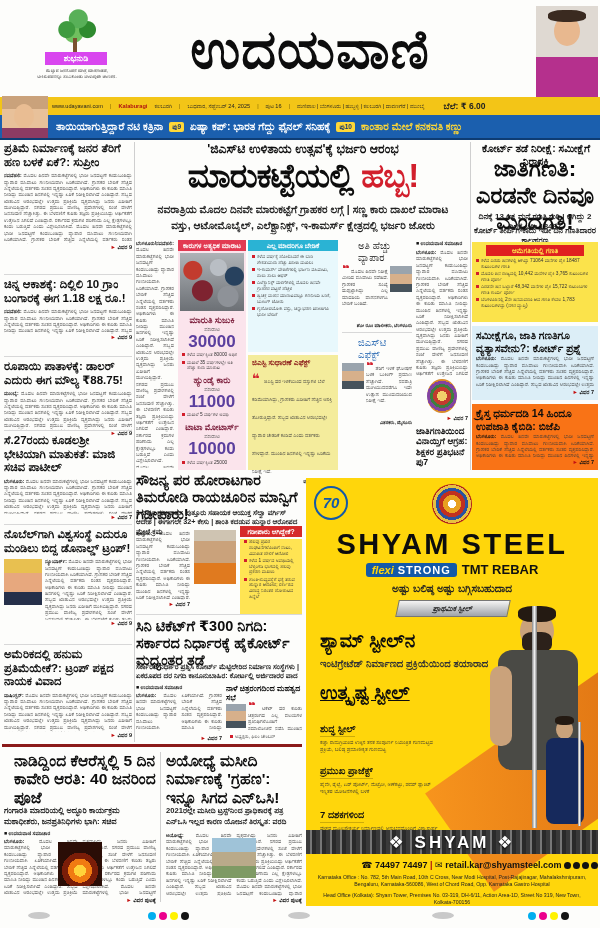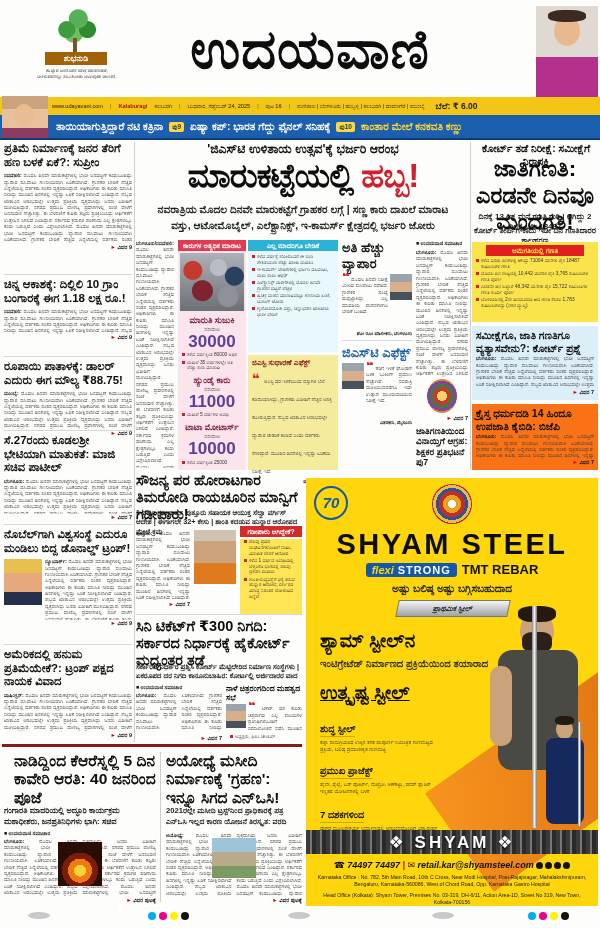--- a/index.html
+++ b/index.html
@@ -8,32 +8,32 @@
   .abs{position:absolute;}
   
   .mast-title{font-size:54px;font-weight:bold;letter-spacing:1px;color:#0d0d0d;line-height:1;}
   .mast-tag{font-size:11px;font-weight:bold;color:#8b1a1a;}
   .tree-crown{position:absolute;width:46px;height:36px;left:8px;top:2px;
     background:radial-gradient(circle at 30% 60%,#3f9b3f 0 8px,transparent 9px),
                radial-gradient(circle at 55% 30%,#58b058 0 9px,transparent 10px),
                radial-gradient(circle at 75% 60%,#2f8b2f 0 8px,transparent 9px),
                radial-gradient(circle at 45% 70%,#6fbf5f 0 9px,transparent 10px);}
   .tree-trunk{position:absolute;left:28px;top:32px;width:4px;height:14px;background:#7a5230;}
-  .logo-label{position:absolute;left:0;top:46px;width:62px;height:13px;background:#a16207;color:#fff;
+  .logo-label{position:absolute;left:0;top:46px;width:62px;height:13px;background:#d946ef;color:#fff;
     font-size:8px;font-weight:bold;text-align:center;line-height:13px;}
   .logo-motto{position:absolute;left:-8px;top:62px;width:80px;font-size:4.6px;line-height:1.3;text-align:center;color:#333;}
   .ph{background:#b9b2a8;overflow:hidden;}
   .promo-right{background:linear-gradient(180deg,#dfd9d2 0 55%,#b5308d 55% 100%);}
   .promo-right .face,.facec{position:absolute;border-radius:50%;background:#e8b88f;}
   .katrina{background:linear-gradient(180deg,#caa27b 0 30%,#e8c19a 30% 75%,#8d3b63 75%);}
   
   .infobar{background:#f3c517;display:flex;align-items:center;gap:7px;padding-left:52px;font-size:5.6px;color:#222;}
   .infobar .sep{color:#7a6200;}
   .infobar .red{color:#b01212;font-weight:bold;}
-  .infobar .price{font-size:8.5px;font-weight:bold;margin-left:4px;}
+  .infobar .price{font-size:8.5px;font-weight:bold;margin-left:12px;}
   .teaserbar{background:#1b5fae;display:flex;align-items:center;gap:6px;padding-left:56px;color:#fff;}
   .teaser{font-size:10.5px;font-weight:bold;white-space:nowrap;}
   .teaser.yel{color:#ffd837;}
   .pgchip{background:#ffd837;color:#15356e;font-size:6.5px;font-weight:bold;border-radius:2px;padding:1px 3px;}
   
   .kick{font-weight:bold;color:#0d0d0d;}
   .hl{font-weight:bold;color:#0d0d0d;line-height:1.18;margin:0;}
   .red{color:#d21f2c;}
   .bt{font-size:5px;line-height:1.28;color:#3a3a3a;text-align:justify;margin:0;overflow:hidden;}
   .bt .city{font-weight:bold;color:#111;}
@@ -50,21 +50,21 @@
   .pinkbox .boxhead{background:#e23a52;}
   .cyanbox{background:#e8f8fc;}
   .cyanbox .boxhead{background:#2ab3d4;}
   .gstbox{background:#f4ec9c;}
   .gstbox h4{margin:3px 4px 1px;font-size:7.5px;color:#8b1a1a;}
   .brand{font-size:8.5px;font-weight:bold;color:#7c1f3c;text-align:center;margin-top:4px;}
   .brand-sub{font-size:5.5px;color:#555;text-align:center;}
   .brand-val{font-size:17px;font-weight:bold;color:#5b3f9e;text-align:center;line-height:1.05;}
   .note{display:flex;gap:2px;font-size:4.8px;color:#333;margin:1.5px 4px 0;line-height:1.2;text-align:left;}
   .sq{flex:0 0 3px;width:3px;height:3px;background:#d21f2c;margin-top:1px;}
-  .quoteblk .ttl{font-size:13px;font-weight:bold;margin:0 0 1px;}
+  .quoteblk .ttl{font-size:10px;font-weight:normal;margin:0 16px 1px;}
   .quoteblk .ttl.blue{color:#1b5fae;}
   .portrait{background:linear-gradient(180deg,#9aa4ad 0 30%,#d7b08b 30% 70%,#47535c 70%);}
   .qmark{color:#d21f2c;font-size:13px;font-weight:bold;line-height:8px;}
   .attrib{font-size:4.8px;font-weight:bold;text-align:right;color:#222;}
   .slowbox{background:#fbe34b;}
   .slowhead{background:#e02020;color:#ffe34b;font-weight:bold;font-size:7px;text-align:center;height:11px;line-height:11px;margin:3px 14px 2px;}
   .bluebox{background:#dceef7;}
   .yelbox{background:#f97316;}
   .bluebox h4,.yelbox h4{margin:3px 4px 1px;font-size:10.5px;line-height:1.2;font-weight:bold;color:#0d0d0d;}
   .redbox-head{background:#d62a2a;color:#fff;font-size:6.8px;font-weight:bold;text-align:center;height:11px;line-height:11px;}
@@ -85,21 +85,21 @@
   .ad-tagkn{font-size:10.5px;font-weight:bold;text-align:center;color:#222;}
   .ribbon{background:linear-gradient(180deg,#f4f4f4,#9fa3a8);color:#222;font-size:7.5px;font-weight:bold;
     text-align:center;line-height:15px;height:15px;transform:skewX(-12deg);border:1px solid #777;}
   .ad-big{font-size:19px;font-weight:bold;color:#0d0d0d;}
   .ad-mid{font-size:10px;font-weight:bold;color:#333;}
   .ad-sec-t{font-size:9.5px;font-weight:bold;color:#111;border-bottom:1px solid #00000033;display:inline-block;padding-bottom:1px;}
   .ad-sec-b{font-size:5.2px;color:#333;line-height:1.35;margin-top:2px;}
   .rebarband{background:repeating-linear-gradient(90deg,#3a3a3a 0 4px,#777 4px 6px,#2a2a2a 6px 10px);
     display:flex;align-items:center;justify-content:center;}
   .rebartxt{color:#fff;font-size:17px;font-weight:bold;letter-spacing:3px;text-shadow:0 1px 2px #000;}
-  .ad-contact{font-size:9px;font-weight:bold;color:#111;text-align:center;font-style:italic;}
+  .ad-contact{font-size:9px;font-weight:bold;color:#111;text-align:right;}
   .ad-contact .at{color:#b01212;}
   .ad-addr{font-size:5.2px;color:#222;text-align:center;line-height:1.4;}
   .kohli-rod{background:linear-gradient(90deg,#888,#eee,#777);}
   .orangeswoosh{background:linear-gradient(120deg,#f7941d,#d86a10);transform:rotate(-35deg);}
   .socials{display:inline-flex;gap:2px;vertical-align:middle;}
   .socials i{width:7px;height:7px;border-radius:50%;background:#111;display:inline-block;}
   
   .oval{width:22px;height:7px;border-radius:50%;background:#c9c9c9;}
   .cmyk{display:flex;gap:3px;}
   .cmyk i{width:8px;height:8px;border-radius:50%;display:inline-block;}

